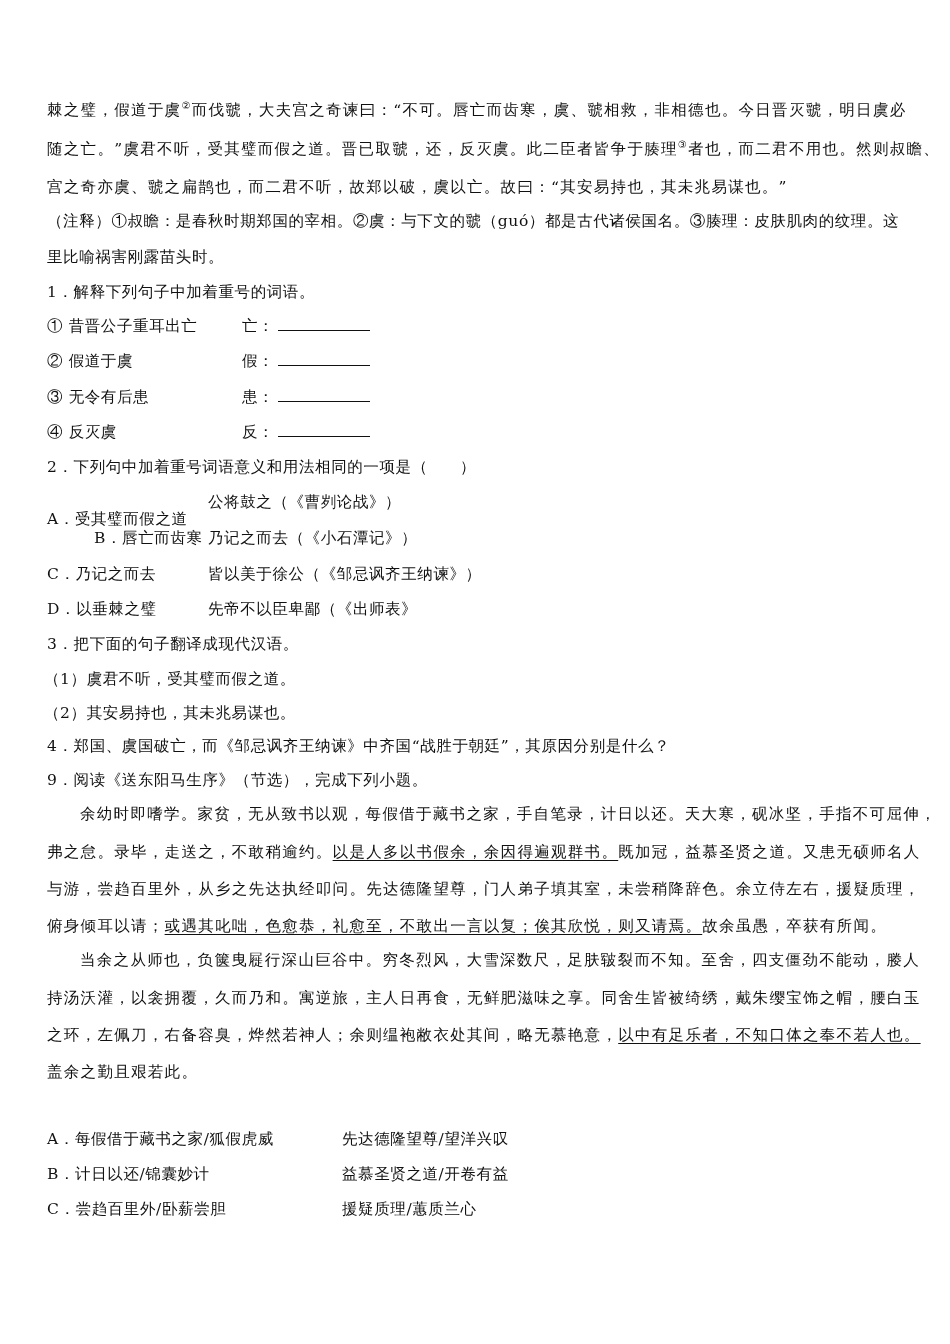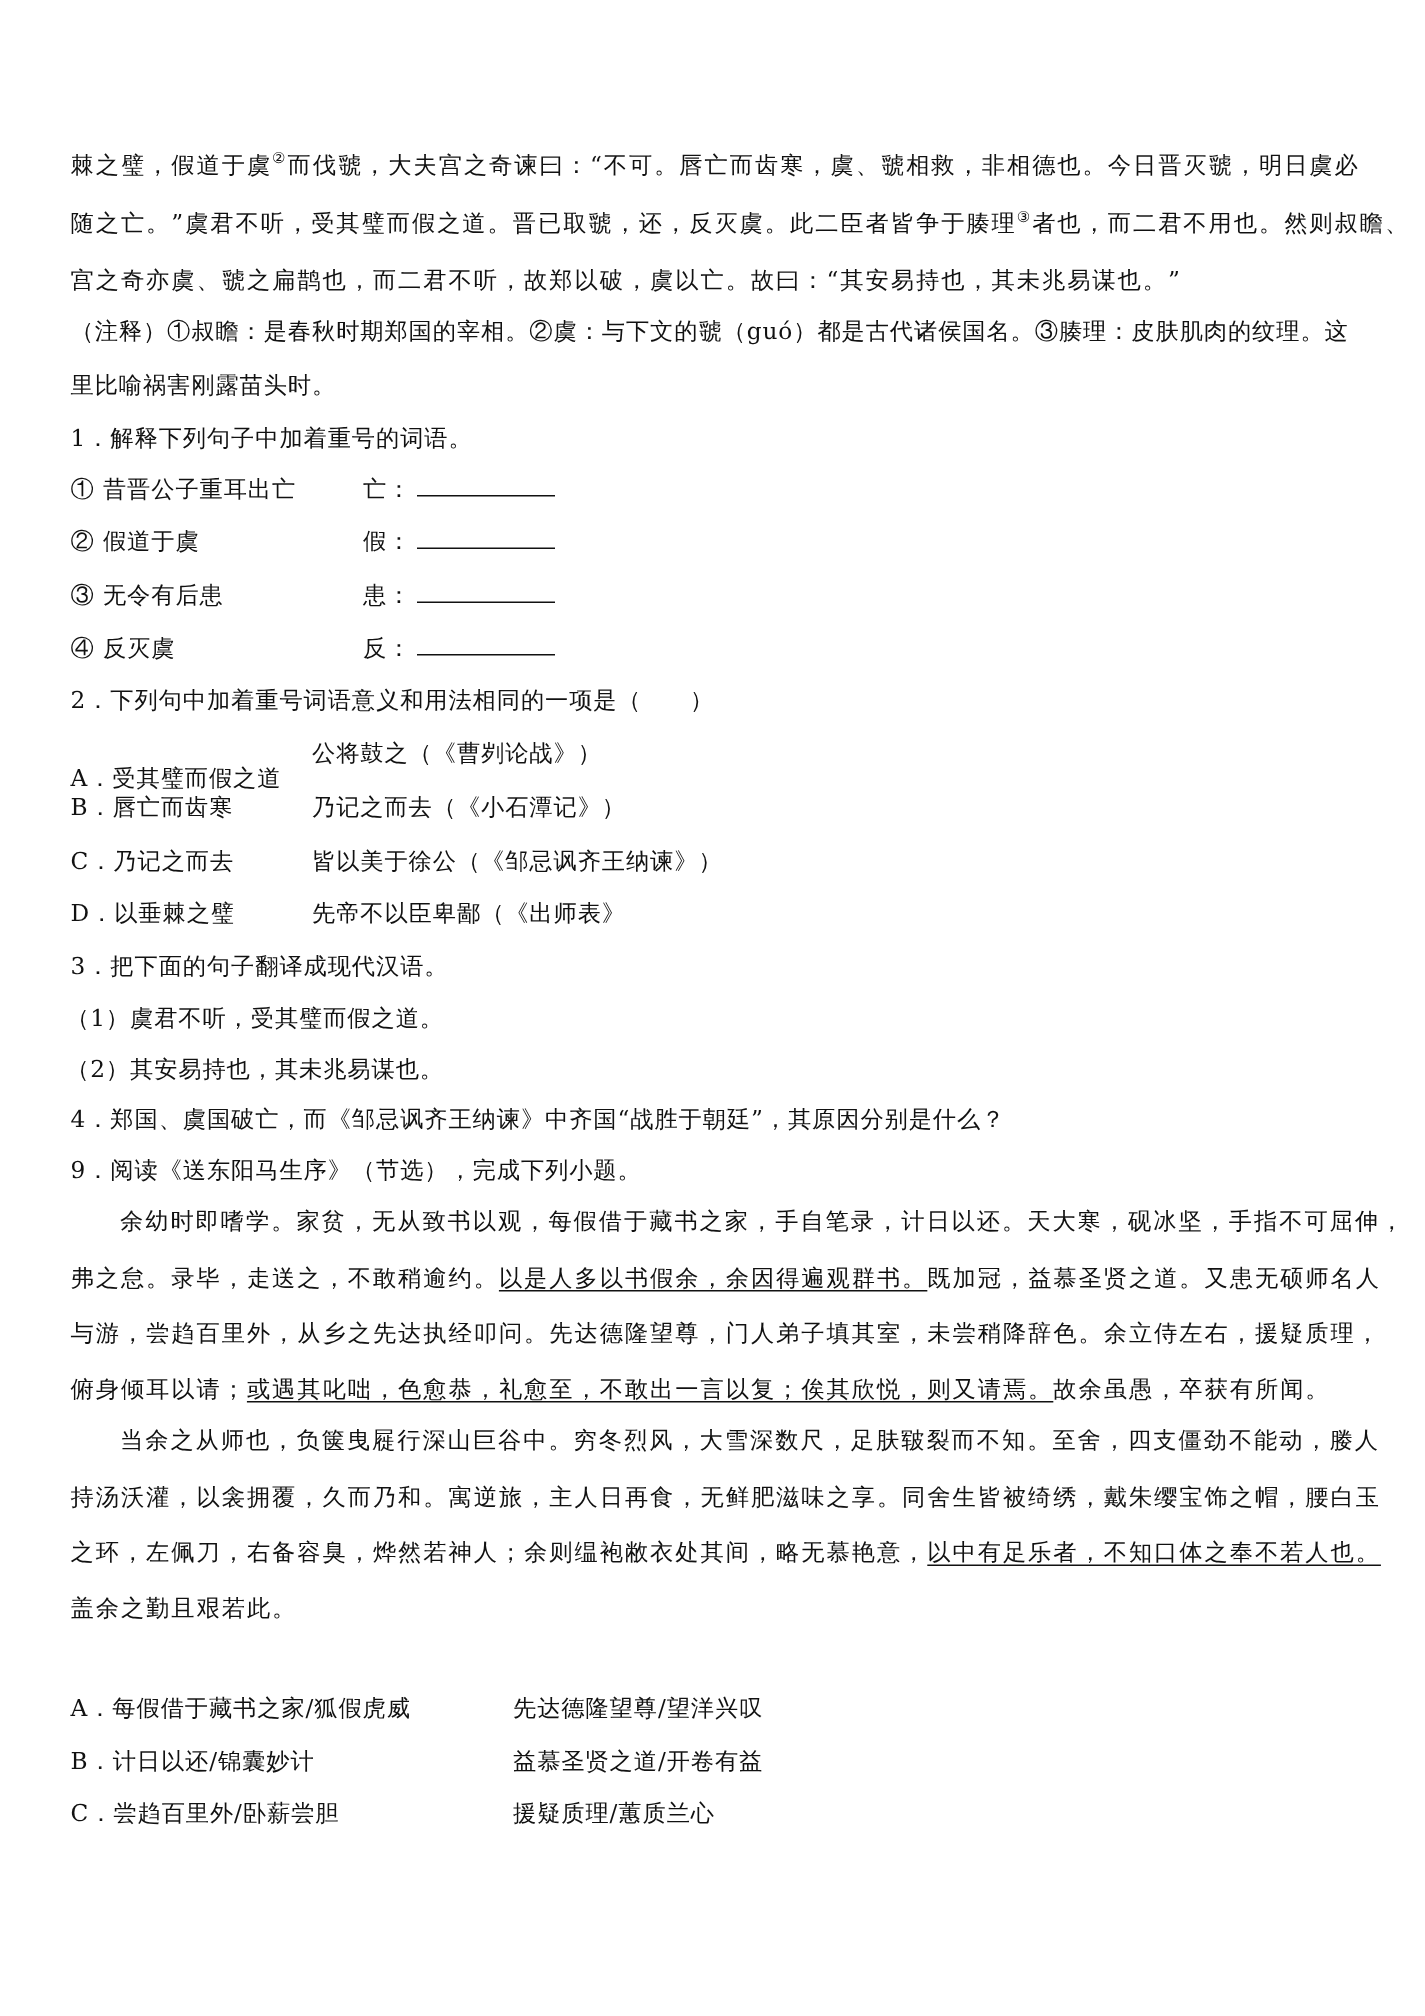--- a/index.html
+++ b/index.html
@@ -66,21 +66,21 @@
   </div>
   <div class="col2 line" style="top:422px; left:242px;">
     <span>反：</span><span class="blank"></span>
   </div>
 
   <div class="line" style="top:457px;">2．下列句中加着重号词语意义和用法相同的一项是（　　）</div>
 
   <div class="line" style="top:492px;margin-top:17px;">A．受其璧而假之道</div>
   <div class="col2 line" style="top:492px; left:208px;">公将鼓之（《曹刿论战》）</div>
 
-  <div class="line" style="top:528px;">B．唇亡而齿寒</div>
+  <div class="line" style="top:528px;margin-left:47px;">B．唇亡而齿寒</div>
   <div class="col2 line" style="top:528px; left:208px;">乃记之而去（《小石潭记》）</div>
 
   <div class="line" style="top:564px;">C．乃记之而去</div>
   <div class="col2 line" style="top:564px; left:208px;">皆以美于徐公（《邹忌讽齐王纳谏》）</div>
 
   <div class="line" style="top:599px;">D．以垂棘之璧</div>
   <div class="col2 line" style="top:599px; left:208px;">先帝不以臣卑鄙（《出师表》</div>
 
   <div class="line" style="top:634px;">3．把下面的句子翻译成现代汉语。</div>
   <div class="line" style="top:669px; left:44px;">（1）虞君不听，受其璧而假之道。</div>

